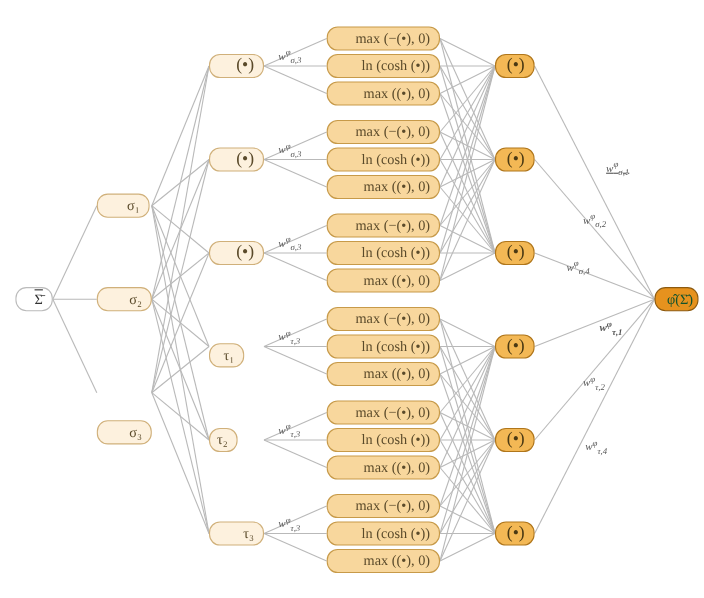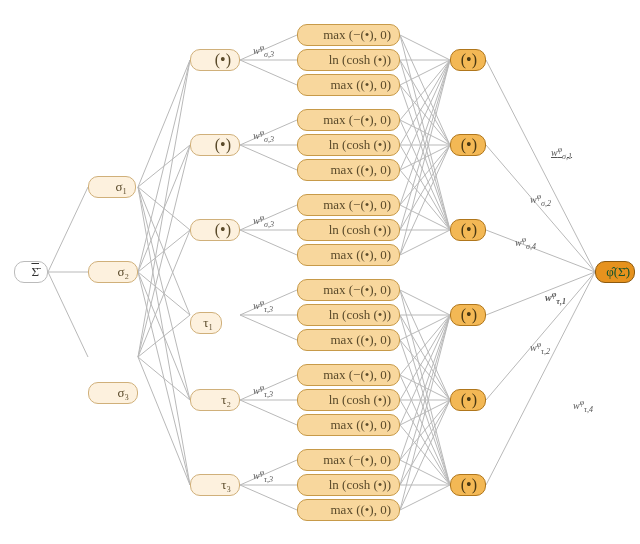--- a/index.html
+++ b/index.html
@@ -150,21 +150,21 @@
   </div>
 <div class="node cream" style="left:190px; top:134px; width:50px; height:22px;">
     <span class="dot">(•)</span>
   </div>
 <div class="node cream" style="left:190px; top:219px; width:50px; height:22px;">
     <span class="dot">(•)</span>
   </div>
 <div class="node cream" style="left:190px; top:312px; width:32px; height:22px;">
     <span>τ₁</span>
   </div>
-<div class="node cream" style="left:190px; top:389px; width:50px; height:22px;">
+<div class="node cream" style="left:190px; top:389px; width:26px; height:22px;">
     <span>τ₂</span>
   </div>
 <div class="node cream" style="left:190px; top:474px; width:50px; height:22px;">
     <span>τ₃</span>
   </div>
 
 <div class="wlabel" style="left:253px; top:43px;">w<sup>φ</sup><sub>σ,3</sub></div>
 <div class="wlabel" style="left:253px; top:128px;">w<sup>φ</sup><sub>σ,3</sub></div>
 <div class="wlabel" style="left:253px; top:213px;">w<sup>φ</sup><sub>σ,3</sub></div>
 <div class="wlabel" style="left:253px; top:298px;">w<sup>φ</sup><sub>τ,3</sub></div>
@@ -248,17 +248,17 @@
   </div>
 <div class="node amber" style="left:450px; top:474px; width:36px; height:22px;">
     <span class="dot">(•)</span>
   </div>
 
 <div class="wlabel" style="left:551px; top:145px;text-decoration:underline;">w<sup>φ</sup><sub>σ,1</sub></div>
 <div class="wlabel" style="left:530px; top:192px;">w<sup>φ</sup><sub>σ,2</sub></div>
 <div class="wlabel" style="left:515px; top:235px;">w<sup>φ</sup><sub>σ,4</sub></div>
 <div class="wlabel" style="left:545px; top:290px;font-weight:bold;">w<sup>φ</sup><sub>τ,1</sub></div>
 <div class="wlabel" style="left:530px; top:340px;">w<sup>φ</sup><sub>τ,2</sub></div>
-<div class="wlabel" style="left:573px; top:398px;">w<sup>φ</sup><sub>τ,4</sub></div>
+<div class="wlabel" style="left:532px; top:398px;">w<sup>φ</sup><sub>τ,4</sub></div>
 
 <div class="node orange" style="left:595px; top:261px; width:40px; height:22px; padding:2px 4px;">
   <span>φ̂(Σ̄)</span>
 </div>
 
 </body></html>

